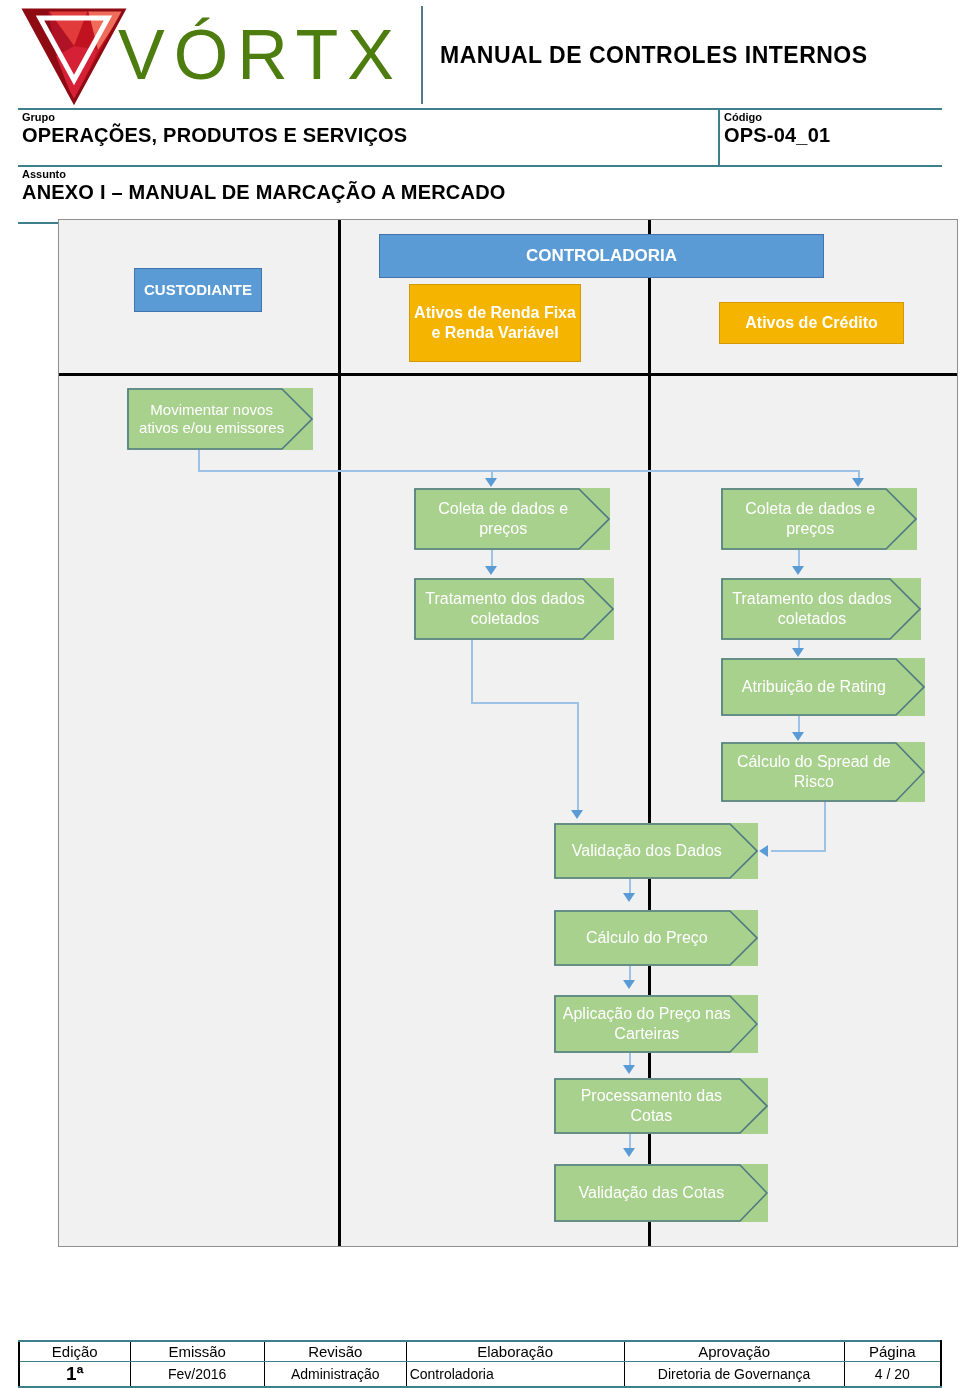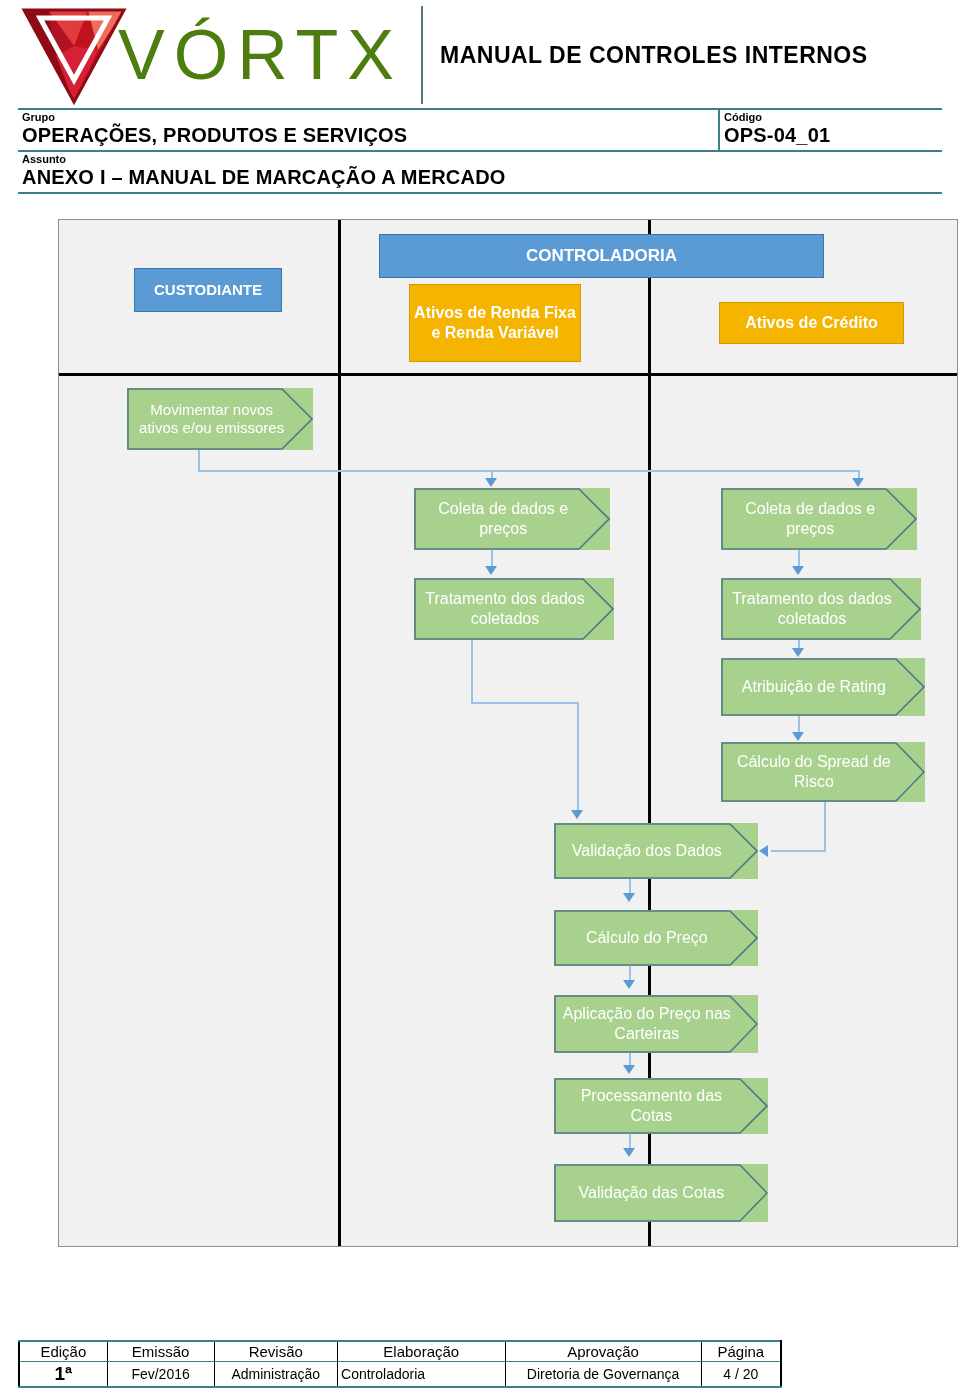--- a/index.html
+++ b/index.html
@@ -13,21 +13,21 @@
   #logo-word{position:absolute;left:100px;top:16px;font-size:70px;line-height:70px;
       letter-spacing:9px;font-weight:400;color:#4d7c0f;font-family:"Liberation Sans",sans-serif;}
   #header-rule{position:absolute;left:421px;top:6px;width:2px;height:98px;background:#4f7a88;}
   #manual-title{position:absolute;left:440px;top:42px;width:500px;font-size:23px;
       font-weight:bold;letter-spacing:.5px;color:#000;text-align:left;}
 
   
   #info-table{position:absolute;left:18px;top:108px;width:924px;}
   .info-row{position:relative;border-top:2px solid #3d7f8a;box-sizing:border-box;}
   .info-row.last{border-bottom:2px solid #3d7f8a;}
-  .info-cell{display:inline-block;vertical-align:top;box-sizing:border-box;padding:1px 4px 3px 4px;}
+  .info-cell{display:inline-block;vertical-align:top;box-sizing:border-box;padding:1px 4px 18px 4px;}
   .info-lbl{font-size:11px;font-weight:bold;line-height:13px;}
   .info-val{font-size:20px;font-weight:bold;line-height:23px;letter-spacing:.2px;}
   #cell-grupo{width:700px;}
   #cell-codigo{width:224px;border-left:2px solid #3d7f8a;}
   #cell-assunto{width:924px;}
 
   
   #flow-frame{position:absolute;left:58px;top:219px;width:900px;height:1028px;
       background:#f1f1f1;border:1px solid #8f8f8f;box-sizing:border-box;}
   .lane-div{position:absolute;top:0;width:3px;height:100%;background:#000;}
@@ -50,21 +50,21 @@
   
   .ln{position:absolute;background:#9cc3e5;}
   .lnh{height:2px;}
   .lnv{width:2px;}
   .arw{position:absolute;width:0;height:0;border-left:6px solid transparent;
        border-right:6px solid transparent;border-top:9px solid #5b9bd5;}
   .arw-left{position:absolute;width:0;height:0;border-top:6px solid transparent;
        border-bottom:6px solid transparent;border-right:9px solid #5b9bd5;}
 
   
-  #footer-table{position:absolute;left:18px;top:1340px;width:764px;
+  #footer-table{position:absolute;left:18px;top:1340px;width:924px;
       border-collapse:collapse;font-size:15px;padding-left:30px;}
   #footer-table td{border-left:1px solid #000;border-right:1px solid #000;
       text-align:center;padding:1px 3px;white-space:nowrap;}
   #footer-table tr.fhead td{border-top:2px solid #3d7f8a;border-bottom:1px solid #3d7f8a;}
   #footer-table tr.fbody td{border-bottom:2px solid #3d7f8a;}
   #footer-table td.first{border-left:2px solid #000;}
   #footer-table td.last{border-right:2px solid #000;}
   .edicao-val{font-weight:bold;font-size:19px;}
   .fsmall{font-size:14px;}
 </style>
@@ -113,21 +113,21 @@
 <div id="flow-frame">
 
   <div class="lane-div" id="lane-div-1"></div>
   <div class="lane-div" id="lane-div-2"></div>
   <div class="row-div" id="row-div-1"></div>
 
   <div class="node rect blue" style="left:320px;top:14px;width:445px;height:44px;font-size:17px;">
     <span>CONTROLADORIA</span>
   </div>
 
-  <div class="node rect blue" style="left:75px;top:48px;width:148px;height:44px;font-size:15px;">
+  <div class="node rect blue" style="left:75px;top:48px;width:128px;height:44px;font-size:15px;">
     <span>CUSTODIANTE</span>
   </div>
 
   <div class="node rect amber" style="left:350px;top:64px;width:172px;height:78px;font-size:16px;">
     <span>Ativos de Renda Fixa e Renda Variável</span>
   </div>
 
   <div class="node rect amber" style="left:660px;top:82px;width:185px;height:42px;font-size:16px;">
     <span>Ativos de Crédito</span>
   </div>

